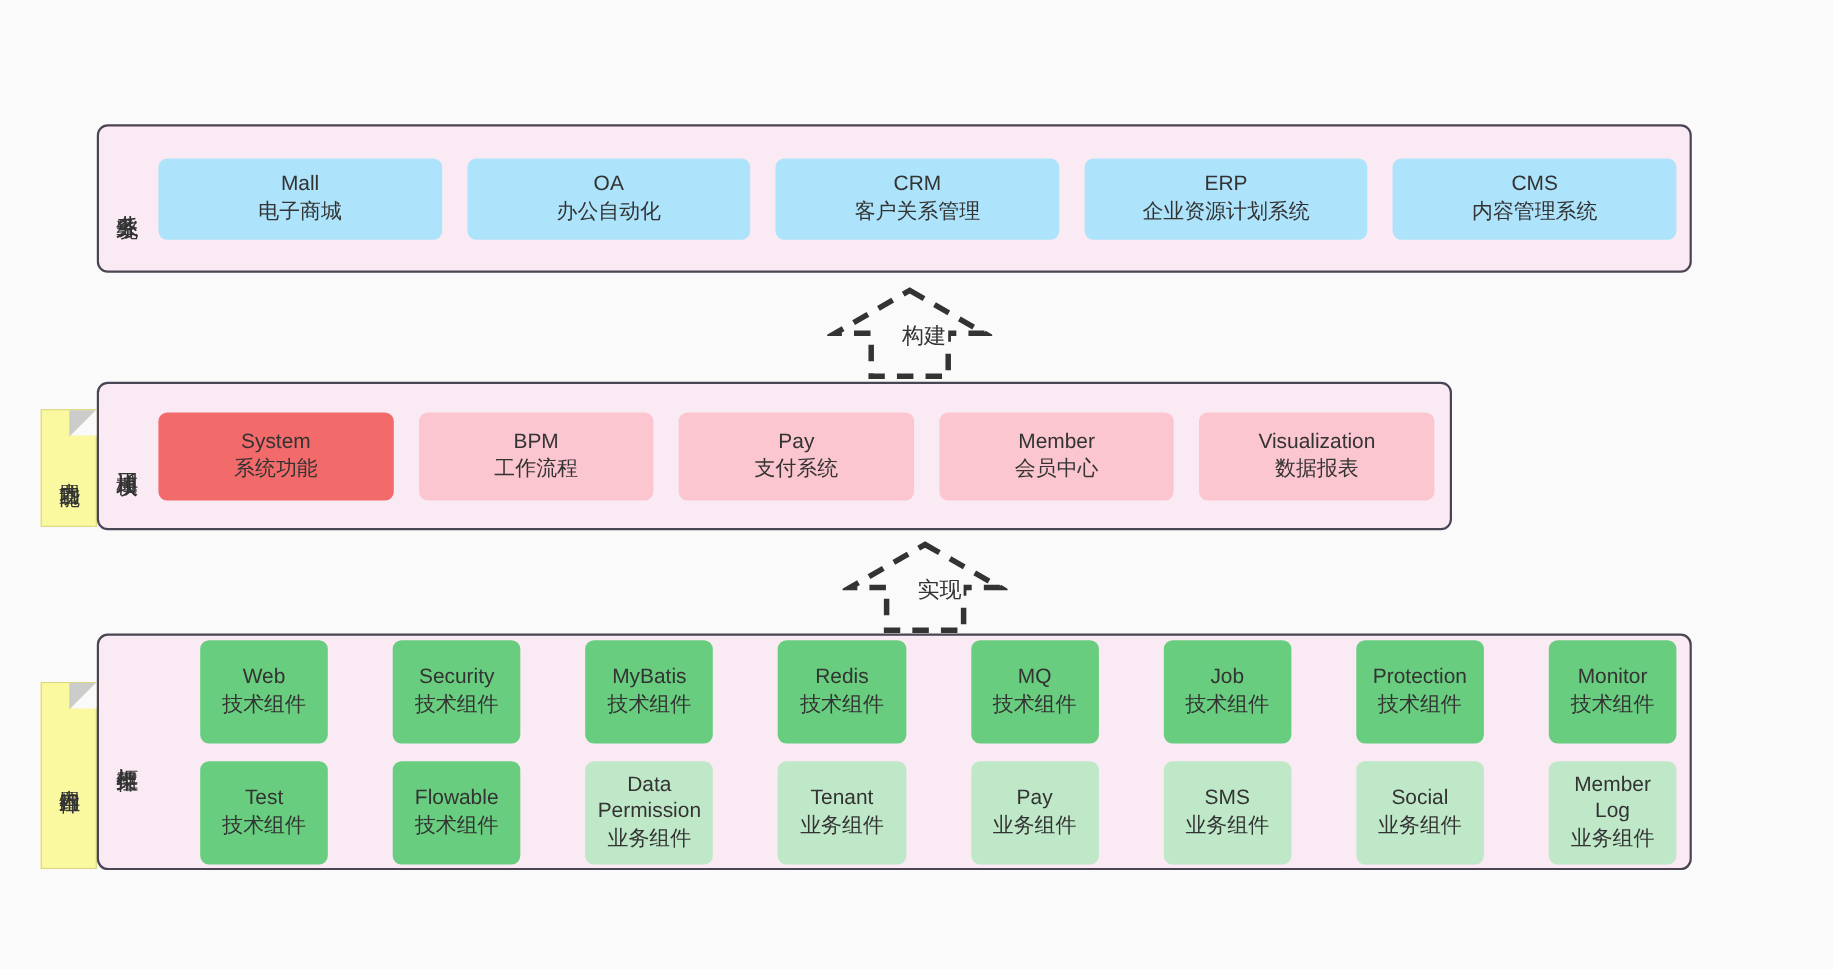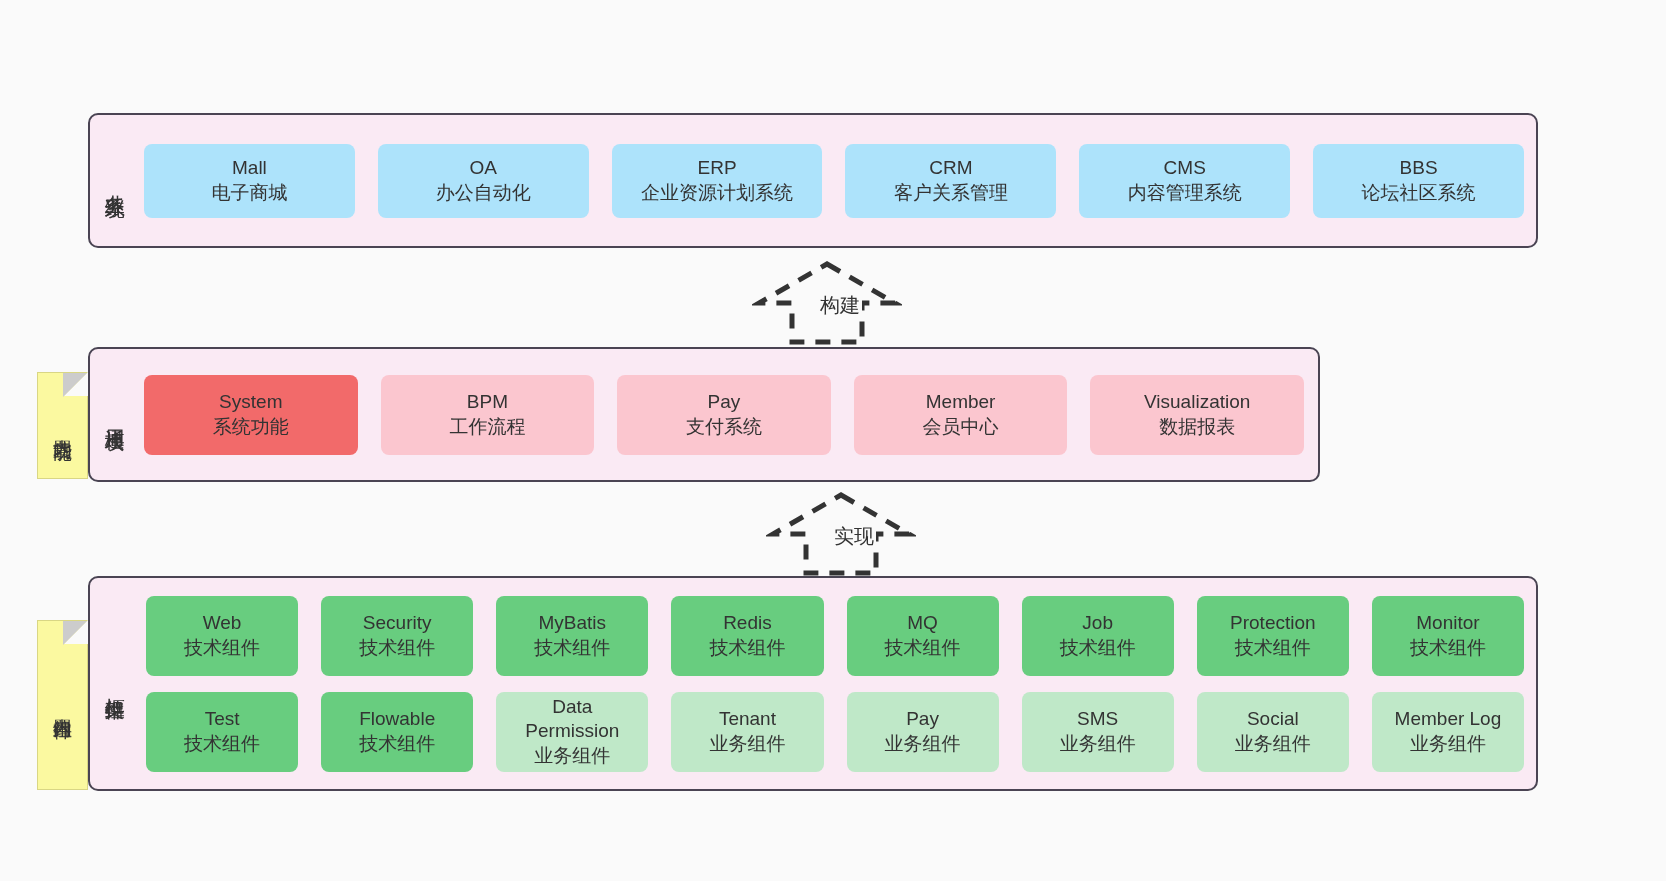--- a/index.html
+++ b/index.html
@@ -96,21 +96,21 @@
   #layer-business .card { height: 74px; }
 
   #layer-common {
     left: 88px;  top: 347px;  width: 1232px; height: 135px;
   }
   #layer-common .card { height: 80px; }
 
   #layer-framework {
     left: 88px;  top: 576px;  width: 1450px; height: 215px;
   }
-  #layer-framework .card { height: 80px; }
+  #layer-framework .card { height: 94px; margin-left: 36px; }
   #layer-framework .layer-body { gap: 16px; padding: 0 12px 0 6px; }
 
   
   .note {
     position: absolute;
     box-sizing: border-box;
     background: #fbf9a0;
     border: 1px solid #d9d684;
     display: flex;
     align-items: center;
@@ -173,34 +173,30 @@
       <div class="row">
         <div class="card c-blue">
           <span class="t1">Mall</span>
           <span class="t2">电子商城</span>
         </div>
         <div class="card c-blue">
           <span class="t1">OA</span>
           <span class="t2">办公自动化</span>
         </div>
         <div class="card c-blue">
+          <span class="t1">CRM</span>
+          <span class="t2">客户关系管理</span>
+        </div>
+        <div class="card c-blue">
           <span class="t1">ERP</span>
           <span class="t2">企业资源计划系统</span>
         </div>
         <div class="card c-blue">
-          <span class="t1">CRM</span>
-          <span class="t2">客户关系管理</span>
-        </div>
-        <div class="card c-blue">
           <span class="t1">CMS</span>
           <span class="t2">内容管理系统</span>
-        </div>
-        <div class="card c-blue">
-          <span class="t1">BBS</span>
-          <span class="t2">论坛社区系统</span>
         </div>
       </div>
     </div>
   </div>
 
   <div class="arrow-wrap" id="arrow-build">
     <svg width="150" height="90" viewBox="0 0 150 90">
       <path d="M 75 8 L 143 47 L 110 47 L 110 86 L 40 86 L 40 47 L 7 47 Z" fill="none" stroke="#333333" stroke-width="5" stroke-dasharray="15,11" stroke-linejoin="miter"></path>
     </svg>
     <span class="arrow-label">构建</span>

